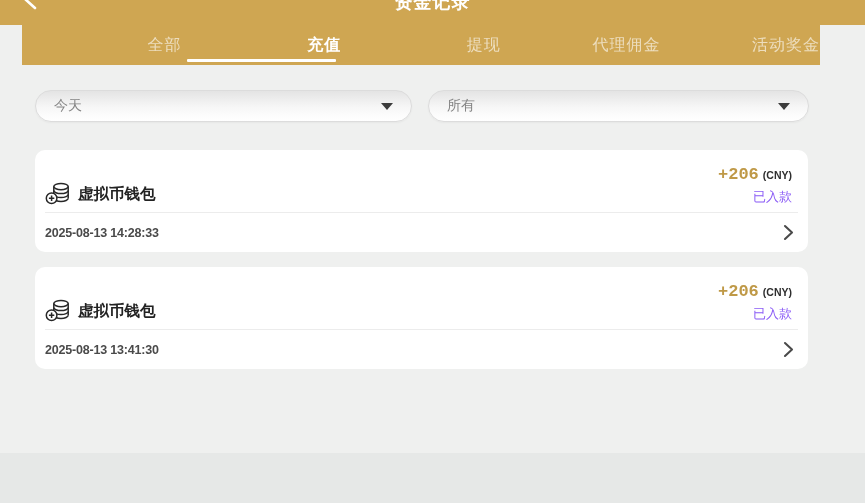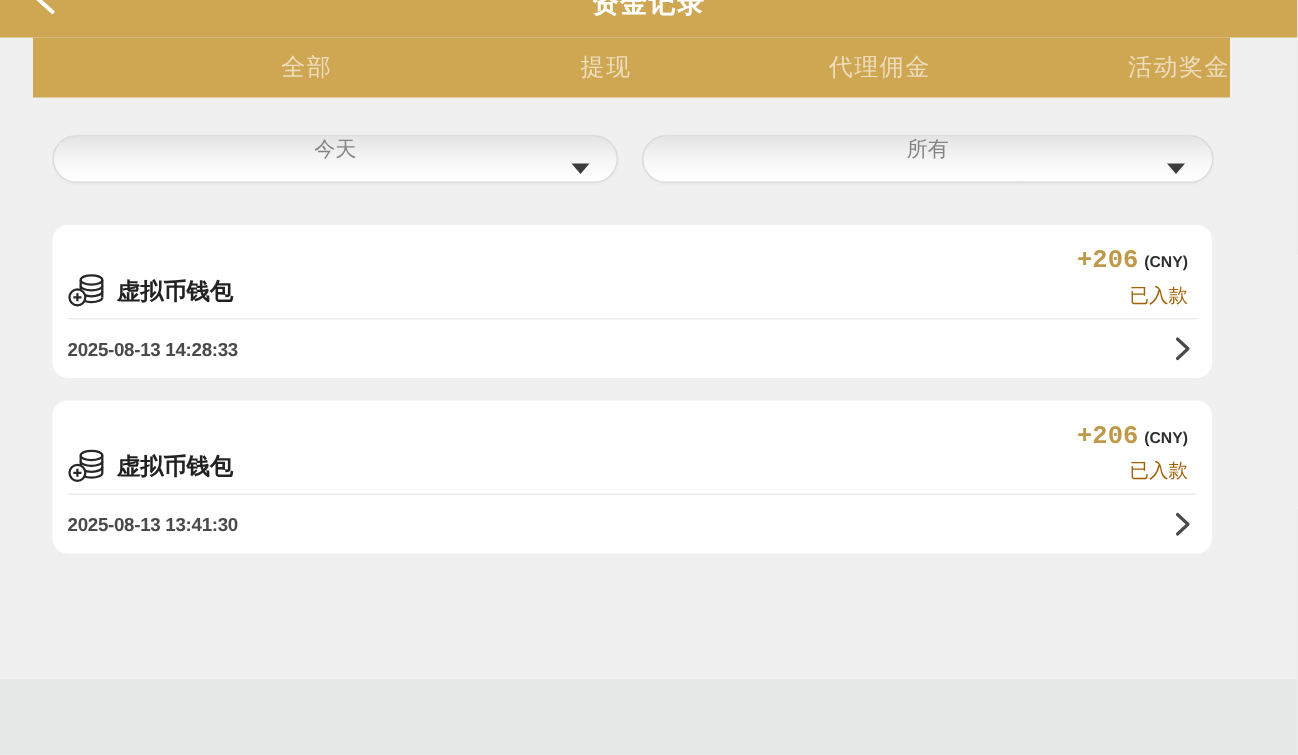--- a/index.html
+++ b/index.html
@@ -38,21 +38,21 @@
   .tab.active .underline {
     display:block; position:absolute; left:5px; right:5px; bottom:3px; height:3px;
     background:#ffffff; border-radius:1px;
   }
   
   .dropdown {
     position:absolute; top:90px; height:32px; border-radius:16px;
     background:linear-gradient(180deg,#e4e4e4 0%,#f7f7f7 55%,#ffffff 100%);
     border:1px solid #dcdcdc;
     box-shadow:0 1px 2px rgba(0,0,0,0.04);
-    display:flex; align-items:center; padding:0 18px; cursor:pointer;flex-direction:column;
+    display:flex; align-items:center; padding:0 18px; cursor:pointer;
   }
   .dropdown .dd-label { font-size:14px; color:#848484; }
   .dd-arrow {
     margin-left:auto; width:0; height:0;
     border-left:6px solid transparent; border-right:6px solid transparent;
     border-top:7px solid #3c3c3c;
   }
   .dd-date { left:35px;  width:377px; }
   .dd-type { left:428px; width:381px; }
   
@@ -67,21 +67,21 @@
   }
   .wallet-group { display:flex; align-items:center; margin-top:3px; }
   .wallet-icon { width:26px; height:24px; flex:0 0 auto; }
   .wallet-name {
     margin-left:7px; font-size:15.5px; font-weight:bold; color:#222222;
   }
   .amount-group { margin-left:auto; text-align:right; }
   .amount-line { white-space:nowrap; }
   .amount { font-size:17px; font-weight:bold; color:#BF9947;font-family:Liberation Mono, monospace; }
   .currency { font-size:10.5px; font-weight:bold; color:#2e2e2e; margin-left:4px; }
-  .status { font-size:13px; color:#a16207; margin-top:4px; }
+  .status { font-size:13px; color:#8b5cf6; margin-top:4px; }
   .divider {
     position:absolute; left:10px; right:10px; top:62px; height:1px; background:#ececec;
   }
   .card-bottom {
     position:absolute; left:10px; right:14px; top:63px; bottom:0;
     display:flex; align-items:center; justify-content:space-between;
   }
   .timestamp {
     font-size:12.5px; font-weight:bold; color:#4a4a4a; letter-spacing:-0.2px;
   }
@@ -98,20 +98,24 @@
         <polyline points="13,3 3,12 13,21" fill="none" stroke="#ffffff" stroke-width="2.6" stroke-linecap="round" stroke-linejoin="round"></polyline>
       </svg>
     </div>
     <div class="page-title">资金记录</div>
   </div>
 
   <div class="tabbar">
     <div class="tab">
       <span>全部</span>
 
+    </div>
+    <div class="tab active">
+      <span>充值</span>
+      <div class="underline"></div>
     </div>
     <div class="tab">
       <span>提现</span>
 
     </div>
     <div class="tab">
       <span>代理佣金</span>
 
     </div>
     <div class="tab">

